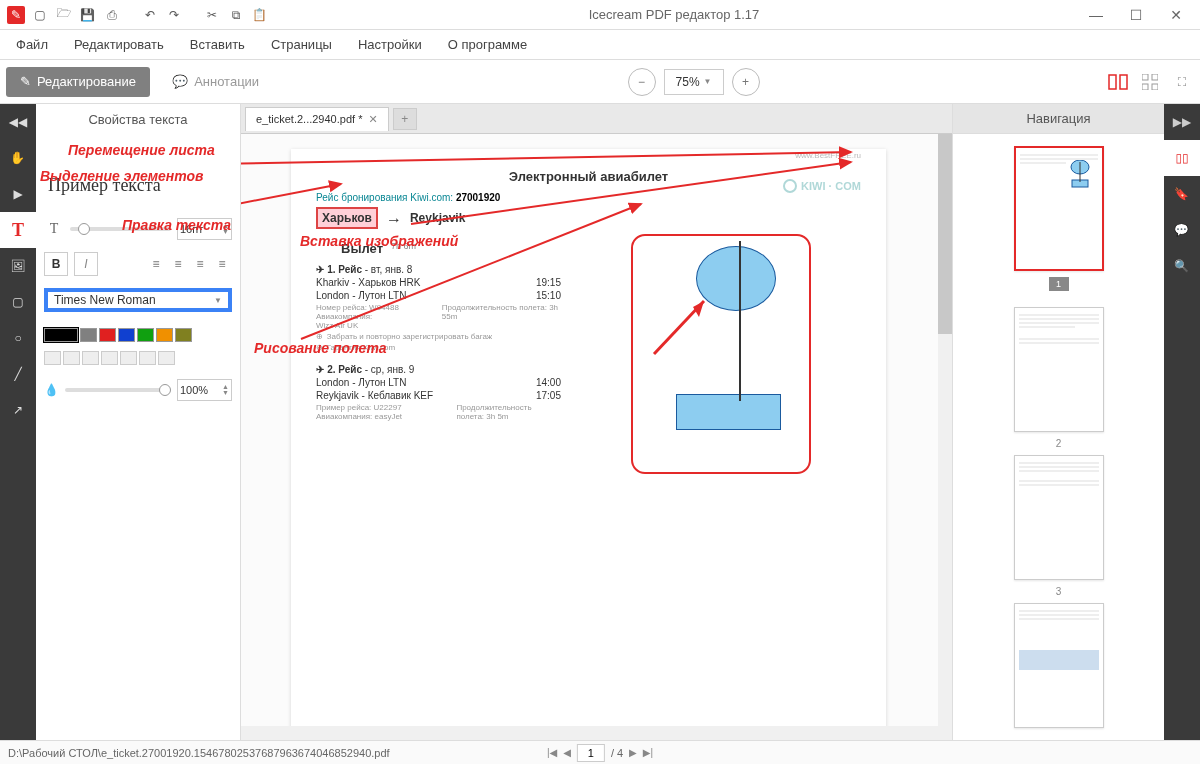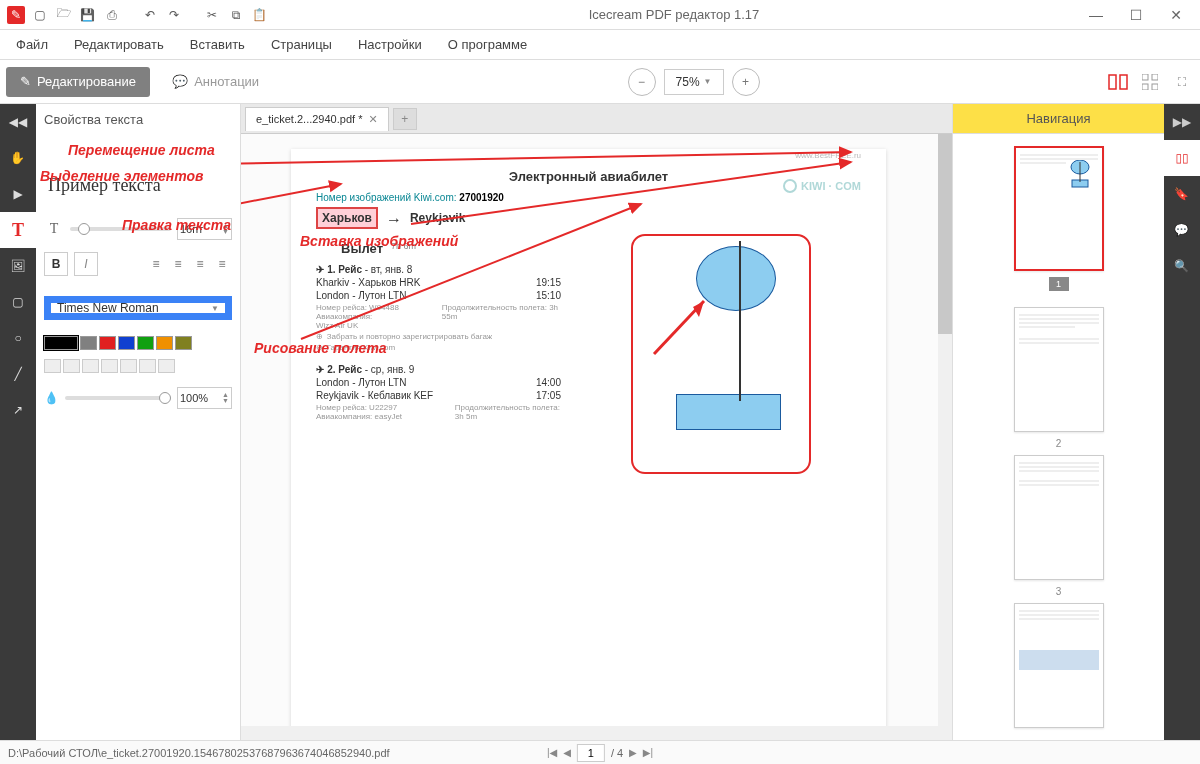--- a/index.html
+++ b/index.html
@@ -19,34 +19,34 @@
 .circle-btn { width: 28px; height: 28px; border: 1px solid #bbb; border-radius: 50%; display: inline-flex; align-items: center; justify-content: center; color: #777; background: #fff; }
 .zoom-box { width: 60px; height: 26px; border: 1px solid #ccc; display: inline-flex; align-items: center; justify-content: center; font-size: 12px; gap: 4px; }
 .right-tools { display: flex; gap: 8px; }
 .right-tools .ic { width: 24px; height: 24px; display: inline-flex; align-items: center; justify-content: center; color: #e42929; }
 .right-tools .ic.gray { color: #888; }
 .workspace { height: 636px; display: flex; background: #f4f4f4; }
 .leftbar { width: 36px; background: #3a3a3a; display: flex; flex-direction: column; }
 .leftbar .tool { width: 36px; height: 36px; display: flex; align-items: center; justify-content: center; color: #ddd; cursor: pointer; }
 .leftbar .tool.active { color: #e42929; background: #fff; }
 .side-panel { width: 205px; background: #fff; border-right: 1px solid #ddd; padding: 8px; display: flex; flex-direction: column; }
-.side-title { font-size: 13px; color: #555; margin-bottom: 6px; }
+.side-title { text-align: center; font-size: 13px; color: #555; margin-bottom: 6px; }
 .sample-text { font-size: 18px; font-family: "Times New Roman", serif; margin: 36px 0 10px; padding: 6px 4px; }
 .row { display: flex; align-items: center; gap: 6px; margin: 6px 0; }
 .font-size-icon { width: 20px; text-align: center; color: #666; font-family: serif; }
 .slider { flex: 1; height: 4px; background: #ddd; position: relative; border-radius: 2px; }
 .slider .thumb { width: 12px; height: 12px; background: #fff; border: 1px solid #999; border-radius: 50%; position: absolute; top: -4px; }
 .spin { width: 55px; height: 22px; border: 1px solid #ccc; display: inline-flex; align-items: center; padding: 0 2px; font-size: 11px; justify-content: space-between; }
 .spin .arrows { display: flex; flex-direction: column; line-height: 6px; font-size: 7px; color: #888; }
 .bold-btn, .italic-btn { width: 24px; height: 24px; border: 1px solid #ccc; display: inline-flex; align-items: center; justify-content: center; }
 .bold-btn { font-weight: bold; }
 .italic-btn { font-style: italic; color: #888; }
 .align-btns { display: flex; gap: 2px; margin-left: auto; }
 .align-btn { width: 20px; height: 20px; display: inline-flex; align-items: center; justify-content: center; color: #777; }
-.font-select { width: 100%; height: 24px; border: 7px solid #3b82f6; padding: 2px 6px; font-size: 12px; display: flex; align-items: center; justify-content: space-between; font-family: "Times New Roman", serif; margin-top: 8px; }
+.font-select { width: 100%; height: 24px; border: 4px solid #3b82f6; padding: 2px 6px; font-size: 12px; display: flex; align-items: center; justify-content: space-between; font-family: "Times New Roman", serif; }
 .swatches { display: flex; flex-wrap: wrap; gap: 2px; }
 .sw { width: 17px; height: 14px; border: 1px solid #999; }
 .sw-row2 { display: flex; gap: 2px; margin-top: 3px; }
 .sw-row2 .sw { width: 17px; height: 14px; border: 1px solid #ccc; background: #eee; position: relative; }
 .rainbow { background: linear-gradient(135deg, #f0f, #00f, #0ff, #0f0, #ff0, #f80, #f00); }
 .main-canvas { flex: 1; position: relative; background: #fbfbfb; overflow: hidden; }
 .tab-strip { height: 30px; background: #e9e9e9; display: flex; align-items: center; padding: 0 4px; border-bottom: 1px solid #ccc; }
 .doc-tab { height: 24px; background: #fff; padding: 0 10px; display: inline-flex; align-items: center; gap: 6px; font-size: 11px; border: 1px solid #ccc; border-bottom: none; margin-right: 4px; }
 .doc-tab .x { color: #888; font-size: 11px; }
 .add-tab { width: 24px; height: 22px; background: #ddd; border: 1px solid #ccc; display: inline-flex; align-items: center; justify-content: center; color: #888; }
@@ -68,21 +68,21 @@
 .oval { position: absolute; left: 405px; top: 97px; width: 80px; height: 65px; background: #8dcdf0; border: 1px solid #1a5a9e; border-radius: 50%; }
 .rect { position: absolute; left: 385px; top: 245px; width: 105px; height: 36px; background: #8dcdf0; border: 1px solid #1a5a9e; }
 .vline { position: absolute; left: 448px; top: 92px; width: 2px; height: 160px; background: #333; }
 .red-arrow { position: absolute; left: 358px; top: 140px; width: 70px; height: 70px; }
 .red-arrow svg { width: 100%; height: 100%; }
 .kiwi-logo { position: absolute; right: 25px; top: 30px; color: #b0d8d8; font-size: 11px; font-weight: bold; display: flex; align-items: center; gap: 4px; }
 .bf-wm { position: absolute; right: 25px; top: 2px; font-size: 8px; color: #bbb; }
 .annotation { position: absolute; color: #e42929; font-size: 14px; font-weight: bold; font-style: italic; pointer-events: none; font-family: Arial, sans-serif; }
 .arrow-line { position: absolute; pointer-events: none; }
 .right-panel { width: 212px; background: #fff; border-left: 1px solid #ddd; display: flex; flex-direction: column; }
-.nav-title { height: 30px; display: flex; align-items: center; justify-content: center; font-size: 13px; color: #555; border-bottom: 1px solid #ddd; background: #fde047; }
+.nav-title { height: 30px; display: flex; align-items: center; justify-content: center; font-size: 13px; color: #555; border-bottom: 1px solid #ddd; background: #e5e5e5; }
 .thumbs { flex: 1; overflow-y: auto; padding: 12px; display: flex; flex-direction: column; align-items: center; gap: 6px; }
 .thumb-page { width: 90px; height: 125px; background: #fff; border: 1px solid #ccc; box-shadow: 0 1px 2px rgba(0,0,0,0.1); position: relative; }
 .thumb-page.active { border: 2px solid #e42929; }
 .thumb-num { width: 20px; height: 14px; background: #888; color: #fff; font-size: 9px; display: inline-flex; align-items: center; justify-content: center; margin-bottom: 10px; }
 .rightbar { width: 36px; background: #3a3a3a; display: flex; flex-direction: column; }
 .rightbar .tool { width: 36px; height: 36px; display: flex; align-items: center; justify-content: center; color: #ccc; }
 .rightbar .tool.active { color: #e42929; background: #fff; }
 .statusbar { height: 24px; border-top: 1px solid #ddd; display: flex; align-items: center; padding: 0 8px; font-size: 11px; color: #666; background: #fafafa; }
 .statusbar .path { flex: 1; }
 .page-nav { display: flex; align-items: center; gap: 6px; margin: 0 auto; position: absolute; left: 50%; transform: translateX(-50%); }
@@ -250,21 +250,21 @@
         <span>e_ticket.2...2940.pdf *</span>
         <span class="x">✕</span>
       </div>
       <div class="add-tab">+</div>
     </div>
 
     <div class="page-view">
       <div class="bf-wm">www.BestFREE.ru</div>
       <div class="page-title">Электронный авиабилет</div>
       <div class="book-num">
-        <span>Номер изображений Kiwi.com:</span> <span class="code">27001920</span>
+        <span>Рейс бронирования Kiwi.com:</span> <span class="code">27001920</span>
       </div>
       <div class="route-line">
         <span class="route-box">Харьков</span>
         <span class="route-arrow">→</span>
         <span class="dest">Reykjavik</span>
       </div>
       <div class="kiwi-logo">
         <span style="width:14px;height:14px;border:2px solid #b0d8d8;border-radius:50%;display:inline-block"></span>
         <span>KIWI · COM</span>
       </div>
@@ -304,21 +304,21 @@
         </div>
         <div class="flight-line">
             <span>London - Лутон LTN</span>
             <span>14:00</span>
           </div>
         <div class="flight-line">
             <span>Reykjavik - Кеблавик KEF</span>
             <span>17:05</span>
           </div>
         <div class="gray-small">
-            <span><span>Номер рейса: U22297</span> <span>Авиакомпания: easyJet</span></span>
+            <span><span>Пример рейса: U22297</span> <span>Авиакомпания: easyJet</span></span>
             <span>Продолжительность полета: 3h 5m</span>
           </div>
       </div>
 
       <div class="shapes-frame"></div>
       <div class="oval"></div>
       <div class="rect"></div>
       <div class="vline"></div>
       <div class="red-arrow">
         <svg viewBox="0 0 70 70">

